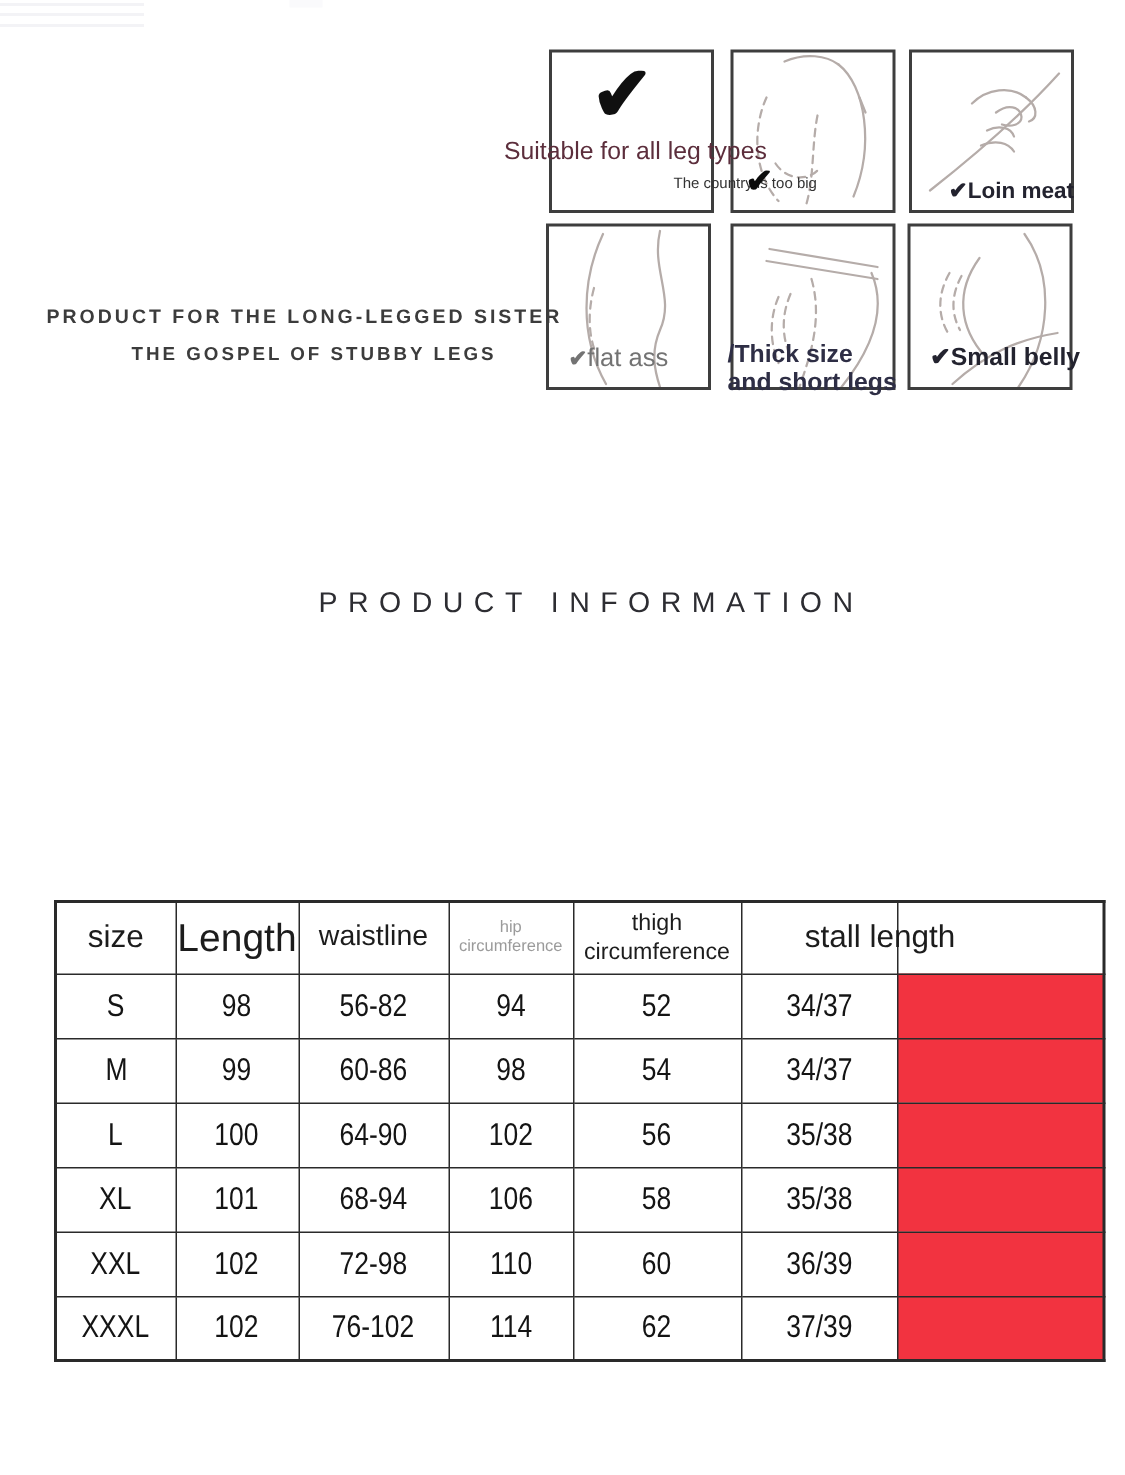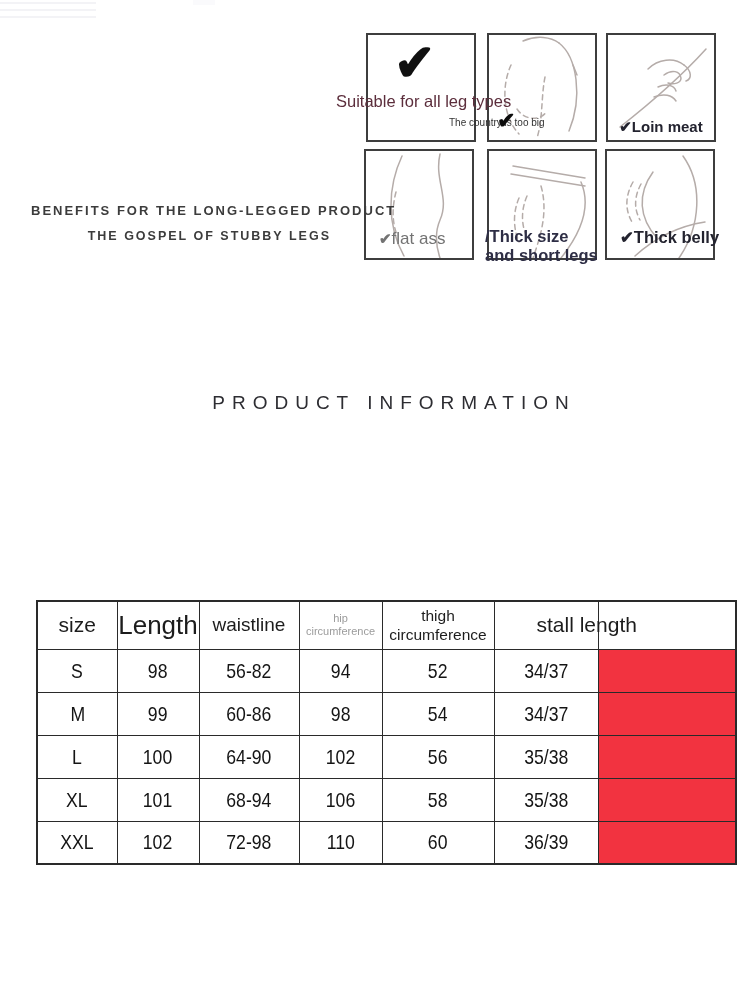--- a/index.html
+++ b/index.html
@@ -25,21 +25,21 @@
   .type-box svg{width:100%;height:100%;display:block;}
   .illus path{stroke:var(--illustration-line);stroke-width:1.5;fill:none;stroke-linecap:round;}
   .illus .dash{stroke-dasharray:5 4;}
 
   .big-check{position:absolute;left:394px;top:38px;font-size:50px;line-height:1;
              font-weight:700;color:#101010;transform:rotate(-2deg);}
   .caption-suitable{position:absolute;left:336px;top:92px;font-size:16.5px;
                     color:var(--caption-maroon);white-space:nowrap;}
   .lbl-country{position:absolute;left:449px;top:117px;font-size:10px;color:#333;white-space:nowrap;}
   .lbl-country-check{position:absolute;left:497px;top:108px;font-size:22px;font-weight:700;color:#0c0c0c;}
-  .lbl-loin{position:absolute;left:606px;top:118px;width:110px;text-align:center;
+  .lbl-loin{position:absolute;left:606px;top:118px;width:110px;text-align:right;
             font-size:15px;font-weight:700;color:var(--bold-label);white-space:nowrap;}
   .lbl-flat{position:absolute;left:379px;top:229px;font-size:17px;color:#737373;white-space:nowrap;}
   .lbl-flat .chk{font-weight:700;font-size:15px;}
   .lbl-thick{position:absolute;left:485px;top:227px;font-size:16.5px;font-weight:700;
              color:#2e2e45;line-height:19px;white-space:nowrap;}
   .lbl-belly{position:absolute;left:620px;top:228px;font-size:16.5px;font-weight:700;
              color:var(--bold-label);white-space:nowrap;}
   .chk{display:inline;}
 
   
@@ -142,24 +142,24 @@
 
   <div class="lbl-loin"><span class="chk">✔</span><span>Loin meat</span></div>
 
   <div class="lbl-flat"><span class="chk">✔</span><span>flat ass</span></div>
 
   <div class="lbl-thick">
     <div><span class="chk">/</span><span>Thick size</span></div>
     <div>and short legs</div>
   </div>
 
-  <div class="lbl-belly"><span class="chk">✔</span><span>Thick belly</span></div>
+  <div class="lbl-belly"><span class="chk">✔</span><span>Small belly</span></div>
 
   <div class="benefits">
-    <div class="l1">BENEFITS FOR THE LONG-LEGGED PRODUCT</div>
+    <div class="l1">PRODUCT FOR THE LONG-LEGGED SISTER</div>
     <div class="l2">THE GOSPEL OF STUBBY LEGS</div>
   </div>
 
   <div class="product-title">PRODUCT INFORMATION</div>
 
   <div class="size-table-wrap">
     <table class="size-table">
       <colgroup>
         <col style="width:80px">
           <col style="width:82px">
@@ -219,17 +219,26 @@
         </tr>
         <tr>
           <td><span class="n">XXL</span></td>
           <td><span class="n">102</span></td>
           <td><span class="n">72-98</span></td>
           <td><span class="n">110</span></td>
           <td><span class="n">60</span></td>
           <td><span class="n">36/39</span></td>
           <td class="red-cell"></td>
         </tr>
+        <tr>
+          <td><span class="n">XXXL</span></td>
+          <td><span class="n">102</span></td>
+          <td><span class="n">76-102</span></td>
+          <td><span class="n">114</span></td>
+          <td><span class="n">62</span></td>
+          <td><span class="n">37/39</span></td>
+          <td class="red-cell"></td>
+        </tr>
       </tbody>
     </table>
   </div>
 
 </div>
 
 </body></html>

